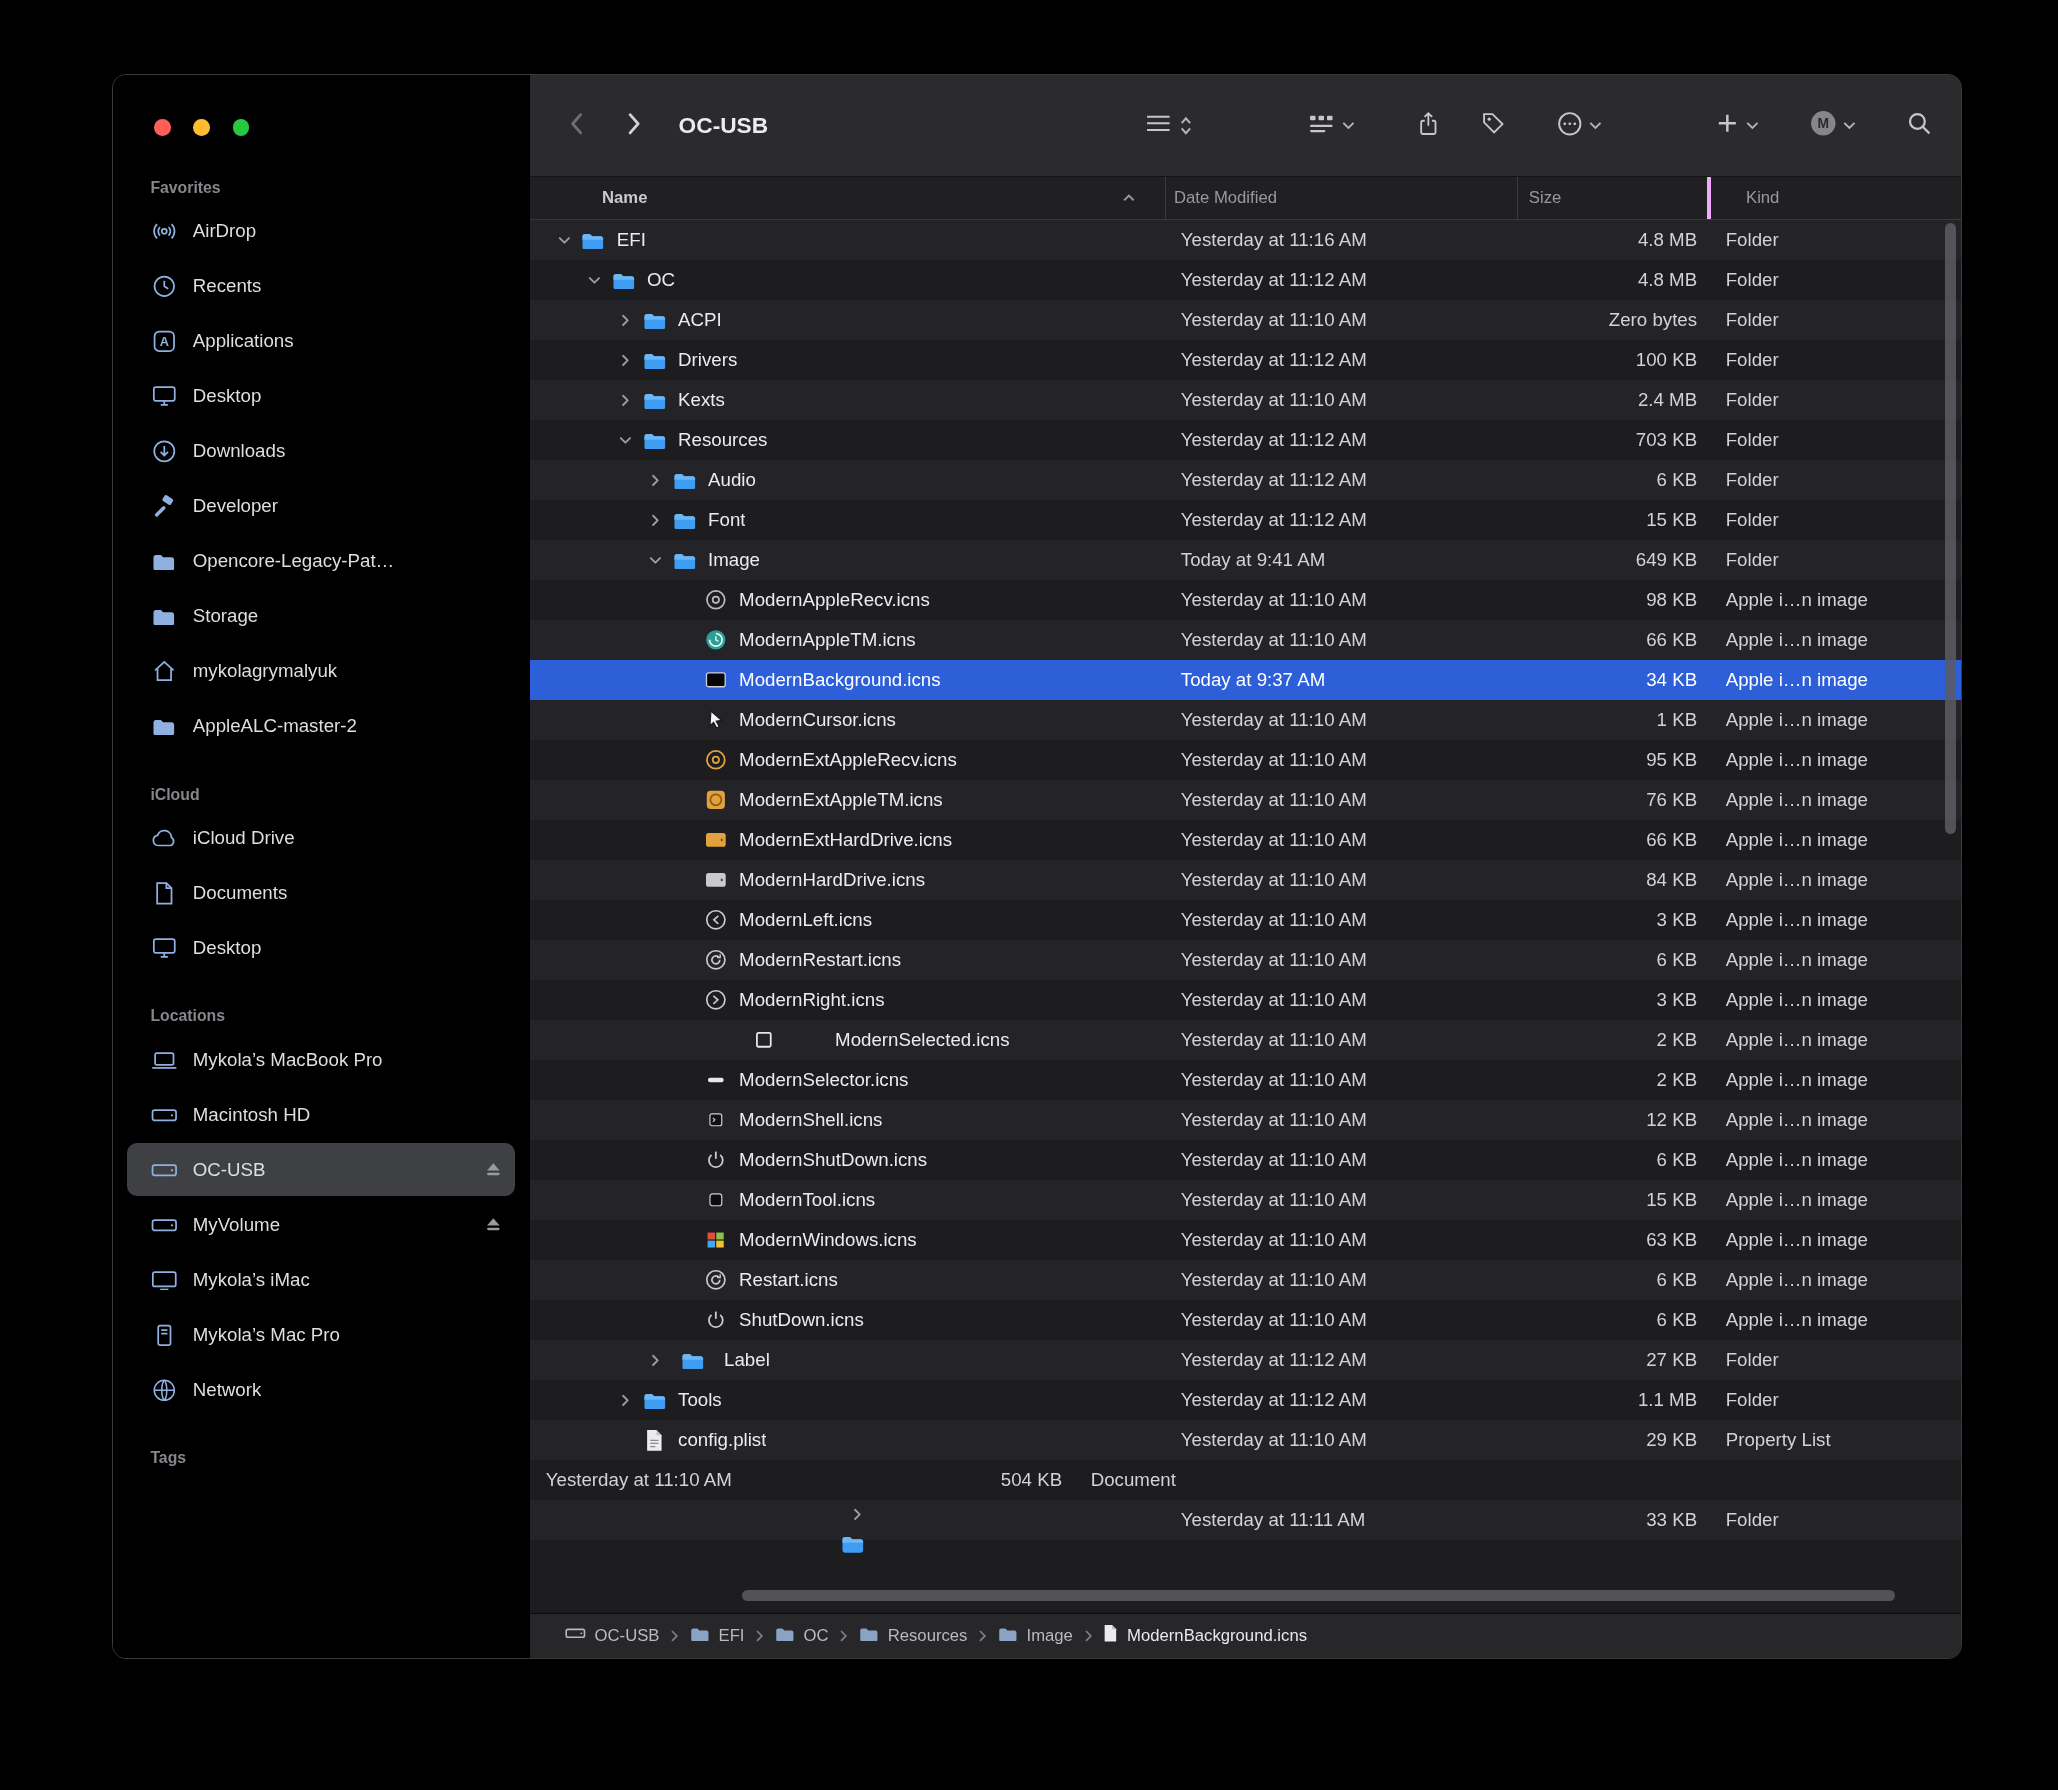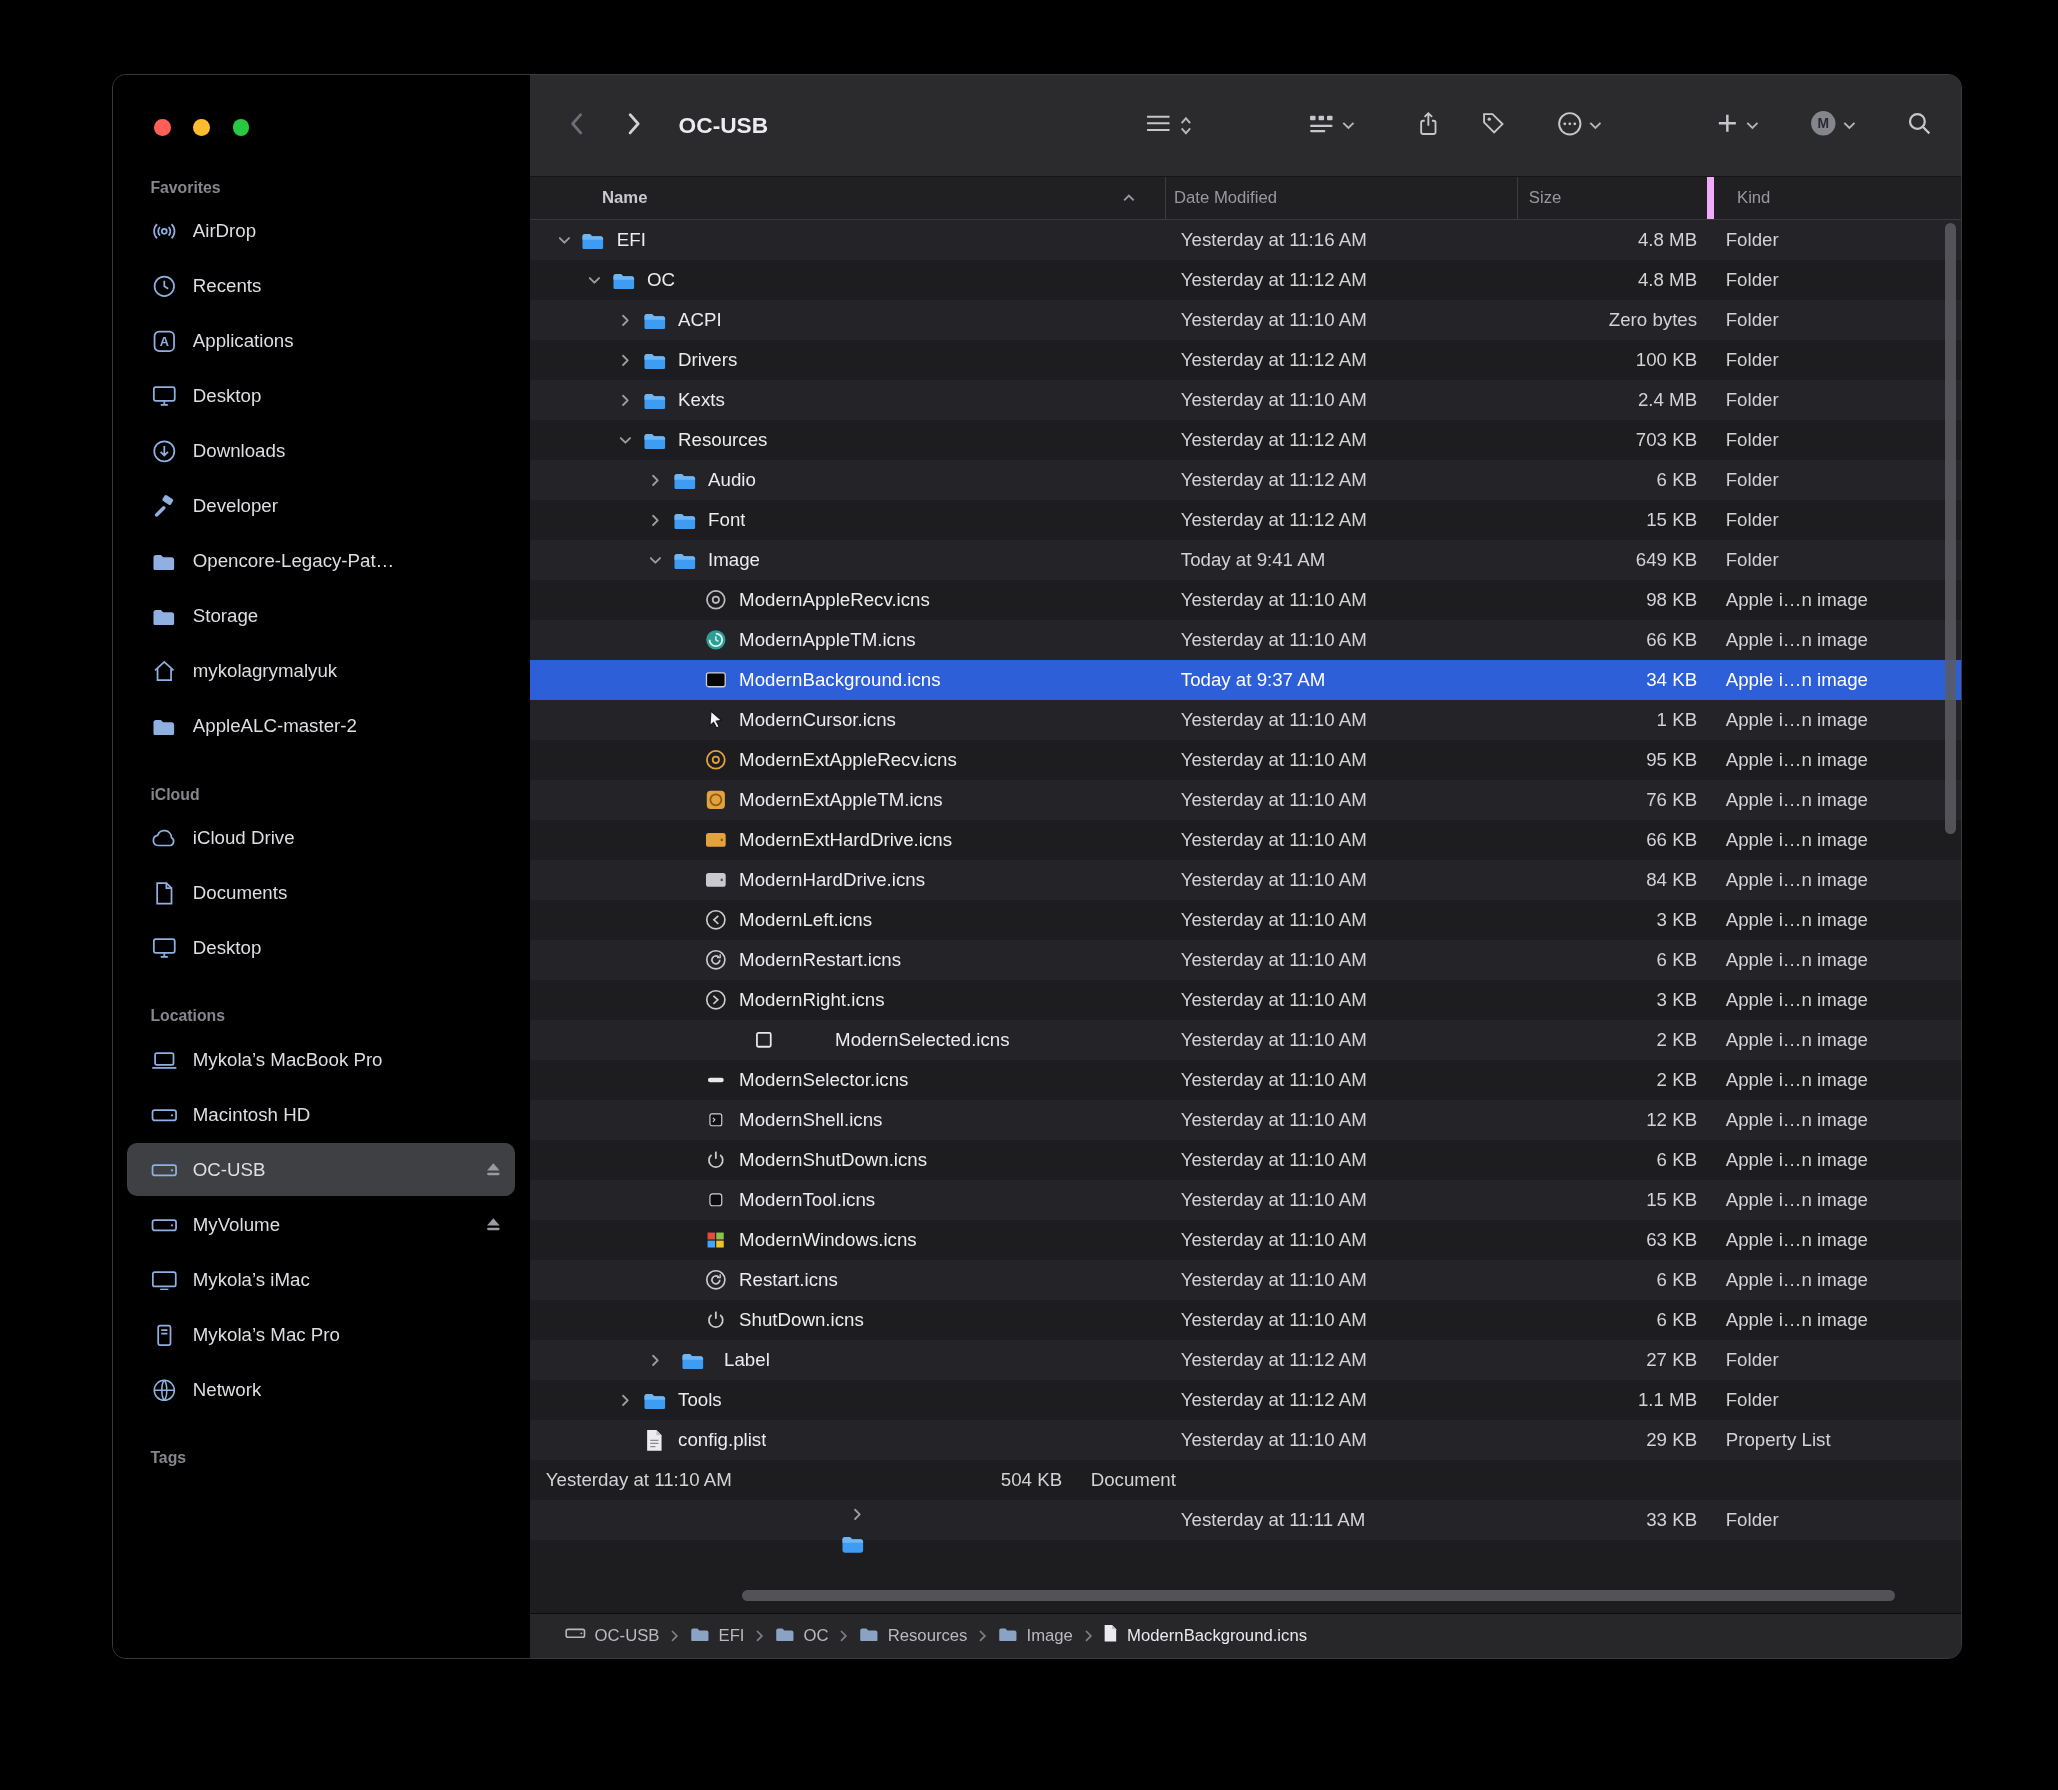--- a/index.html
+++ b/index.html
@@ -48,21 +48,21 @@
 
   
   .colhead{height:43px;background:#202023;border-bottom:1px solid #39393c;display:flex;align-items:stretch;
     color:#98989e;font-size:16.7px;flex:0 0 43px;}
   .hcell{display:flex;align-items:center;}
   .h-name{flex:0 0 635px;}
   .h-name .htext{margin-left:72px;font-weight:700;color:#c9c9ce;}
   .h-name .sortind{margin-left:auto;margin-right:29.6px;display:flex;align-items:center;}
   .h-date{flex:0 0 352px;border-left:1px solid #3c3c3f;padding-left:8px;}
   .h-size{flex:0 0 190px;border-left:1px solid #3c3c3f;padding-left:10.8px;}
-  .h-kind{flex:1;border-left:7px solid #f0abfc;padding-left:23px;}
+  .h-kind{flex:1;border-left:4px solid #f0abfc;padding-left:35px;}
 
   
   .listwrap{flex:1;position:relative;background:#1d1d1f;overflow:hidden;}
   .frow{display:flex;height:40px;align-items:center;font-size:18.7px;}
   #rows .frow:nth-child(odd){background:#242428;}
   #rows .frow:nth-child(even){background:#1d1d1f;}
   #rows .frow.selected{background:#2c5fd8;}
   .cell{display:flex;align-items:center;height:100%;}
   .c-name{flex:0 0 635px;min-width:0;}
   .c-date{flex:0 0 352px;padding-left:15.8px;color:#d2d2d7;}

